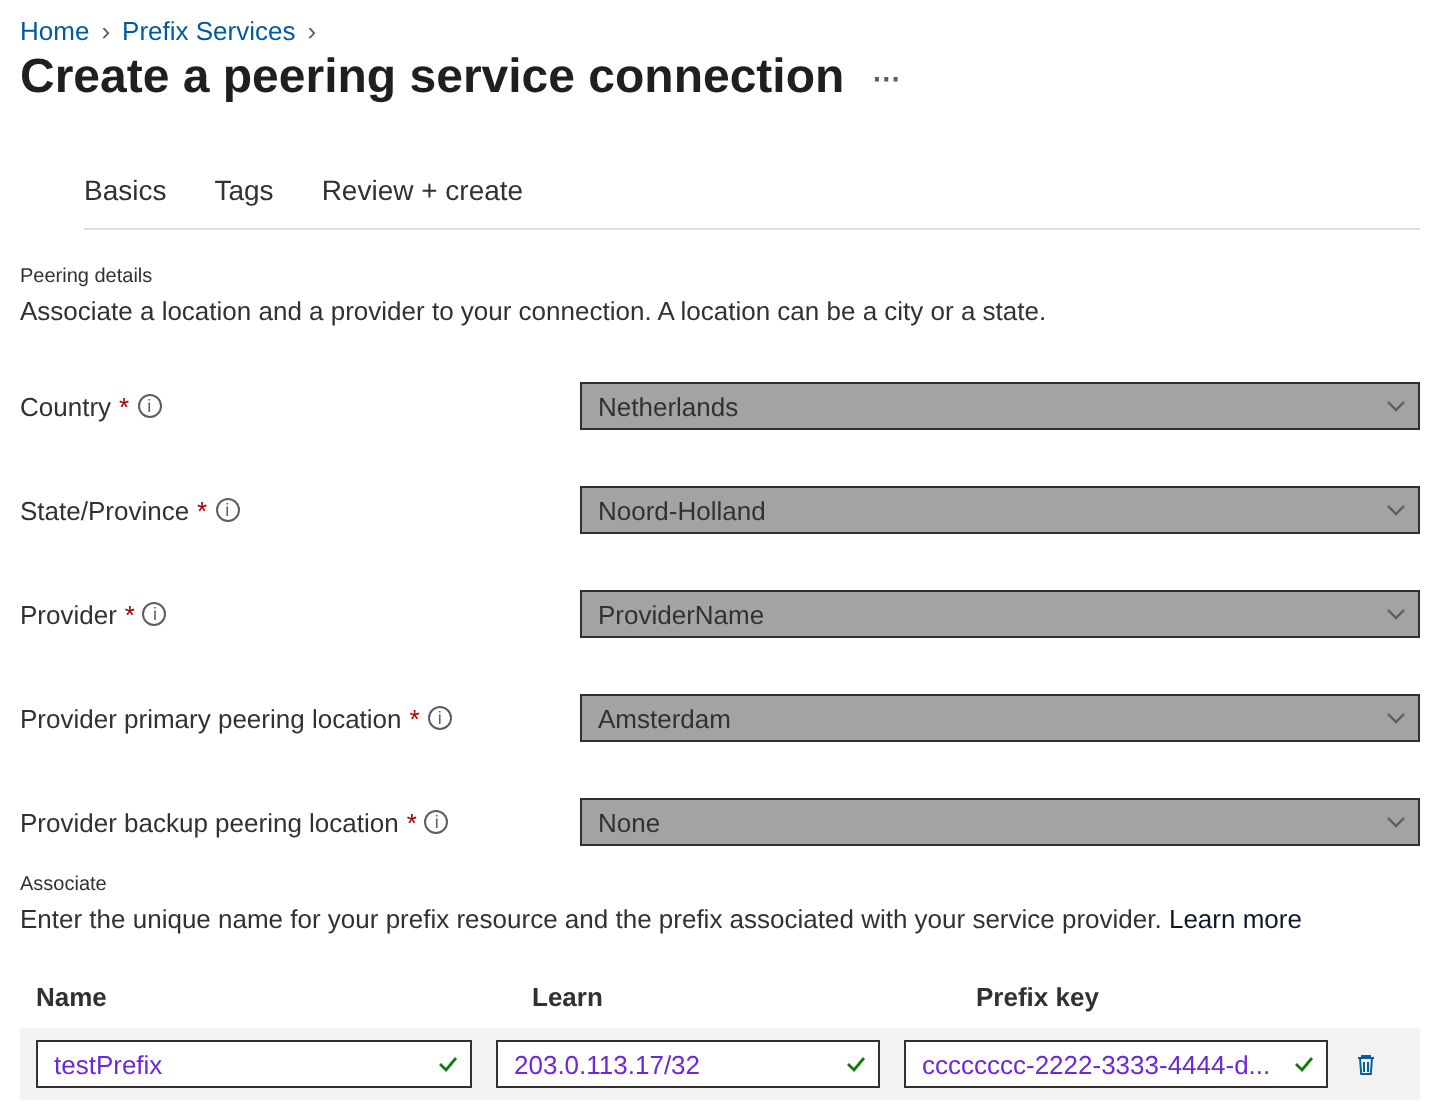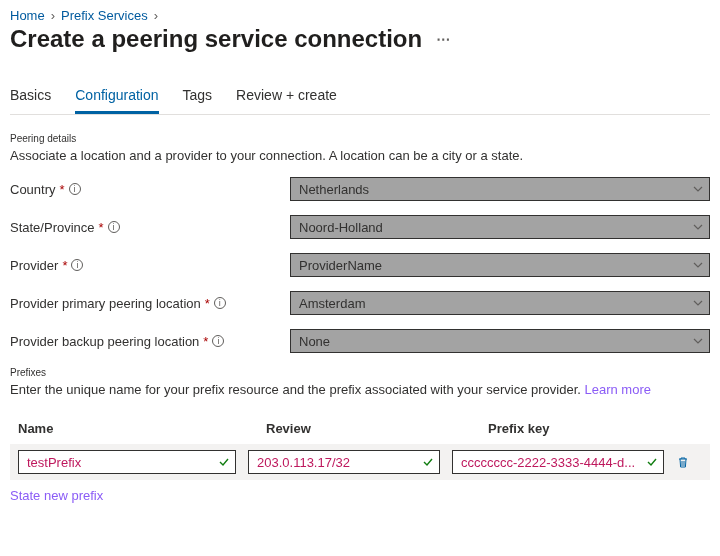--- a/index.html
+++ b/index.html
@@ -11,46 +11,46 @@
     width: 720px;
     padding: 8px 10px 18px 10px;
   }
   
   .breadcrumb { display: flex; align-items: center; gap: 6px; font-size: 13px; margin-bottom: 0; }
   .breadcrumb a { color: #005a9e; text-decoration: none; }
   .crumb-sep { color: #605e5c; }
   h1.page-title { font-size: 24px; font-weight: 600; color: #201f1e; margin-top: 2px; margin-bottom: 6px; display: flex; align-items: center; gap: 14px; text-align: right; }
   .more-dots { font-size: 14px; color: #605e5c; cursor: pointer; }
   
-  .tabs { display: flex; gap: 24px; border-bottom: 1px solid #e1dfdd; margin-top: 28px; margin-bottom: 18px; }
+  .tabs { display: flex; gap: 24px; border-bottom: 1px solid #e1dfdd; margin-top: 28px; margin-bottom: 18px; margin-left: 32px; }
   .tab { padding: 6px 0 8px 0; font-size: 14px; color: #323130; cursor: pointer; border-bottom: 3px solid transparent; }
   .tab.active { color: #0062a3; border-bottom-color: #0062a3; font-weight: 400; }
   
   .section-title { font-size: 10px; color: #323130; margin-bottom: 4px; }
   .section-desc { font-size: 13px; color: #323130; margin-bottom: 14px; }
-  .form-row { display: flex; align-items: center; margin-bottom: 14px; }
+  .form-row { display: flex; align-items: center; margin-bottom: 14px; margin-top: 28px; }
   .form-label { width: 280px; display: flex; align-items: center; font-size: 13px; color: #323130; gap: 4px; }
   .req { color: #a80000; }
   .info-icon { width: 12px; height: 12px; border: 1px solid #605e5c; border-radius: 50%; display: inline-flex; align-items: center; justify-content: center; font-size: 9px; color: #605e5c; line-height: 1; cursor: pointer; }
   .select-box { position: relative; flex: 1; }
   .select-box .sb-input { width: 100%; height: 24px; border: 1px solid #323130; padding: 2px 24px 2px 8px; font-size: 13px; color: #323130; background: #a3a3a3; }
   .select-box .chev { position: absolute; right: 6px; top: 50%; transform: translateY(-50%); pointer-events: none; color: #605e5c; }
   
   .prefix-section { margin-top: 8px; }
   .prefix-desc { font-size: 13px; margin-bottom: 16px; }
-  .link { color: #8b5cf6; text-decoration: none; }
+  .link { color: #0f172a; text-decoration: none; }
   .prefix-table { width: 100%; }
   .prefix-head { display: flex; padding: 8px 8px; font-weight: 600; font-size: 13px; gap: 18px; }
   .col-name { width: 230px; }
   .col-prefix { width: 204px; }
   .col-key { flex: 1; }
   .col-del { width: 26px; }
   .prefix-row { display: flex; align-items: center; background: #f3f2f1; padding: 6px 8px; gap: 0; }
   .cell-input-wrap { position: relative; padding-right: 12px; }
-  .cell-input { width: 100%; height: 24px; border: 1px solid #323130; padding: 2px 20px 2px 8px; font-size: 13px; background: #fff; color: #be185d; text-overflow: ellipsis; }
+  .cell-input { width: 100%; height: 24px; border: 1px solid #323130; padding: 2px 20px 2px 8px; font-size: 13px; background: #fff; color: #6d28d9; text-overflow: ellipsis; }
   .check-icon { position: absolute; right: 18px; top: 50%; transform: translateY(-50%); color: #107c10; }
   .del-icon { color: #0062a3; cursor: pointer; text-align: center; }
   .create-link { margin-top: 8px; display: inline-block; }
   svg { display: block; }
 </style>
 </head>
 <body>
 
 <nav class="breadcrumb">
   <a href="#">Home</a>
@@ -59,21 +59,20 @@
   <span class="crumb-sep">›</span>
 </nav>
 
 <h1 class="page-title">
   <span>Create a peering service connection</span>
   <span class="more-dots">⋯</span>
 </h1>
 
 <div class="tabs">
   <div class="tab">Basics</div>
-  <div class="tab active">Configuration</div>
   <div class="tab">Tags</div>
   <div class="tab">Review + create</div>
 </div>
 
 <div class="section-title">Peering details</div>
 <div class="section-desc">Associate a location and a provider to your connection. A location can be a city or a state.</div>
 
 <div class="form-row">
   <div class="form-label">
     <span>Country</span>
@@ -148,29 +147,29 @@
     <input class="sb-input" readonly="" value="None" style="">
     <span class="chev">
         <svg width="12" height="12" viewBox="0 0 12 12">
           <path d="M2 4l4 4 4-4" fill="none" stroke="#605e5c" stroke-width="1.2"></path>
         </svg>
       </span>
   </div>
 </div>
 
 <div class="prefix-section">
-  <div class="section-title">Prefixes</div>
+  <div class="section-title">Associate</div>
   <div class="prefix-desc">
     <span>Enter the unique name for your prefix resource and the prefix associated with your service provider. </span><a href="#" class="link">Learn more</a>
   </div>
 
   <div class="prefix-table">
     <div class="prefix-head">
       <div class="col-name">Name</div>
-      <div class="col-prefix">Review</div>
+      <div class="col-prefix">Learn</div>
       <div class="col-key">Prefix key</div>
       <div class="col-del"></div>
     </div>
     <div class="prefix-row">
       <div class="col-name cell-input-wrap">
         <input class="cell-input" value="testPrefix" style="">
         <span class="check-icon">
             <svg width="12" height="12" viewBox="0 0 12 12">
               <path d="M2 6l3 3 5-6" fill="none" stroke="#107c10" stroke-width="1.4"></path>
             </svg>

